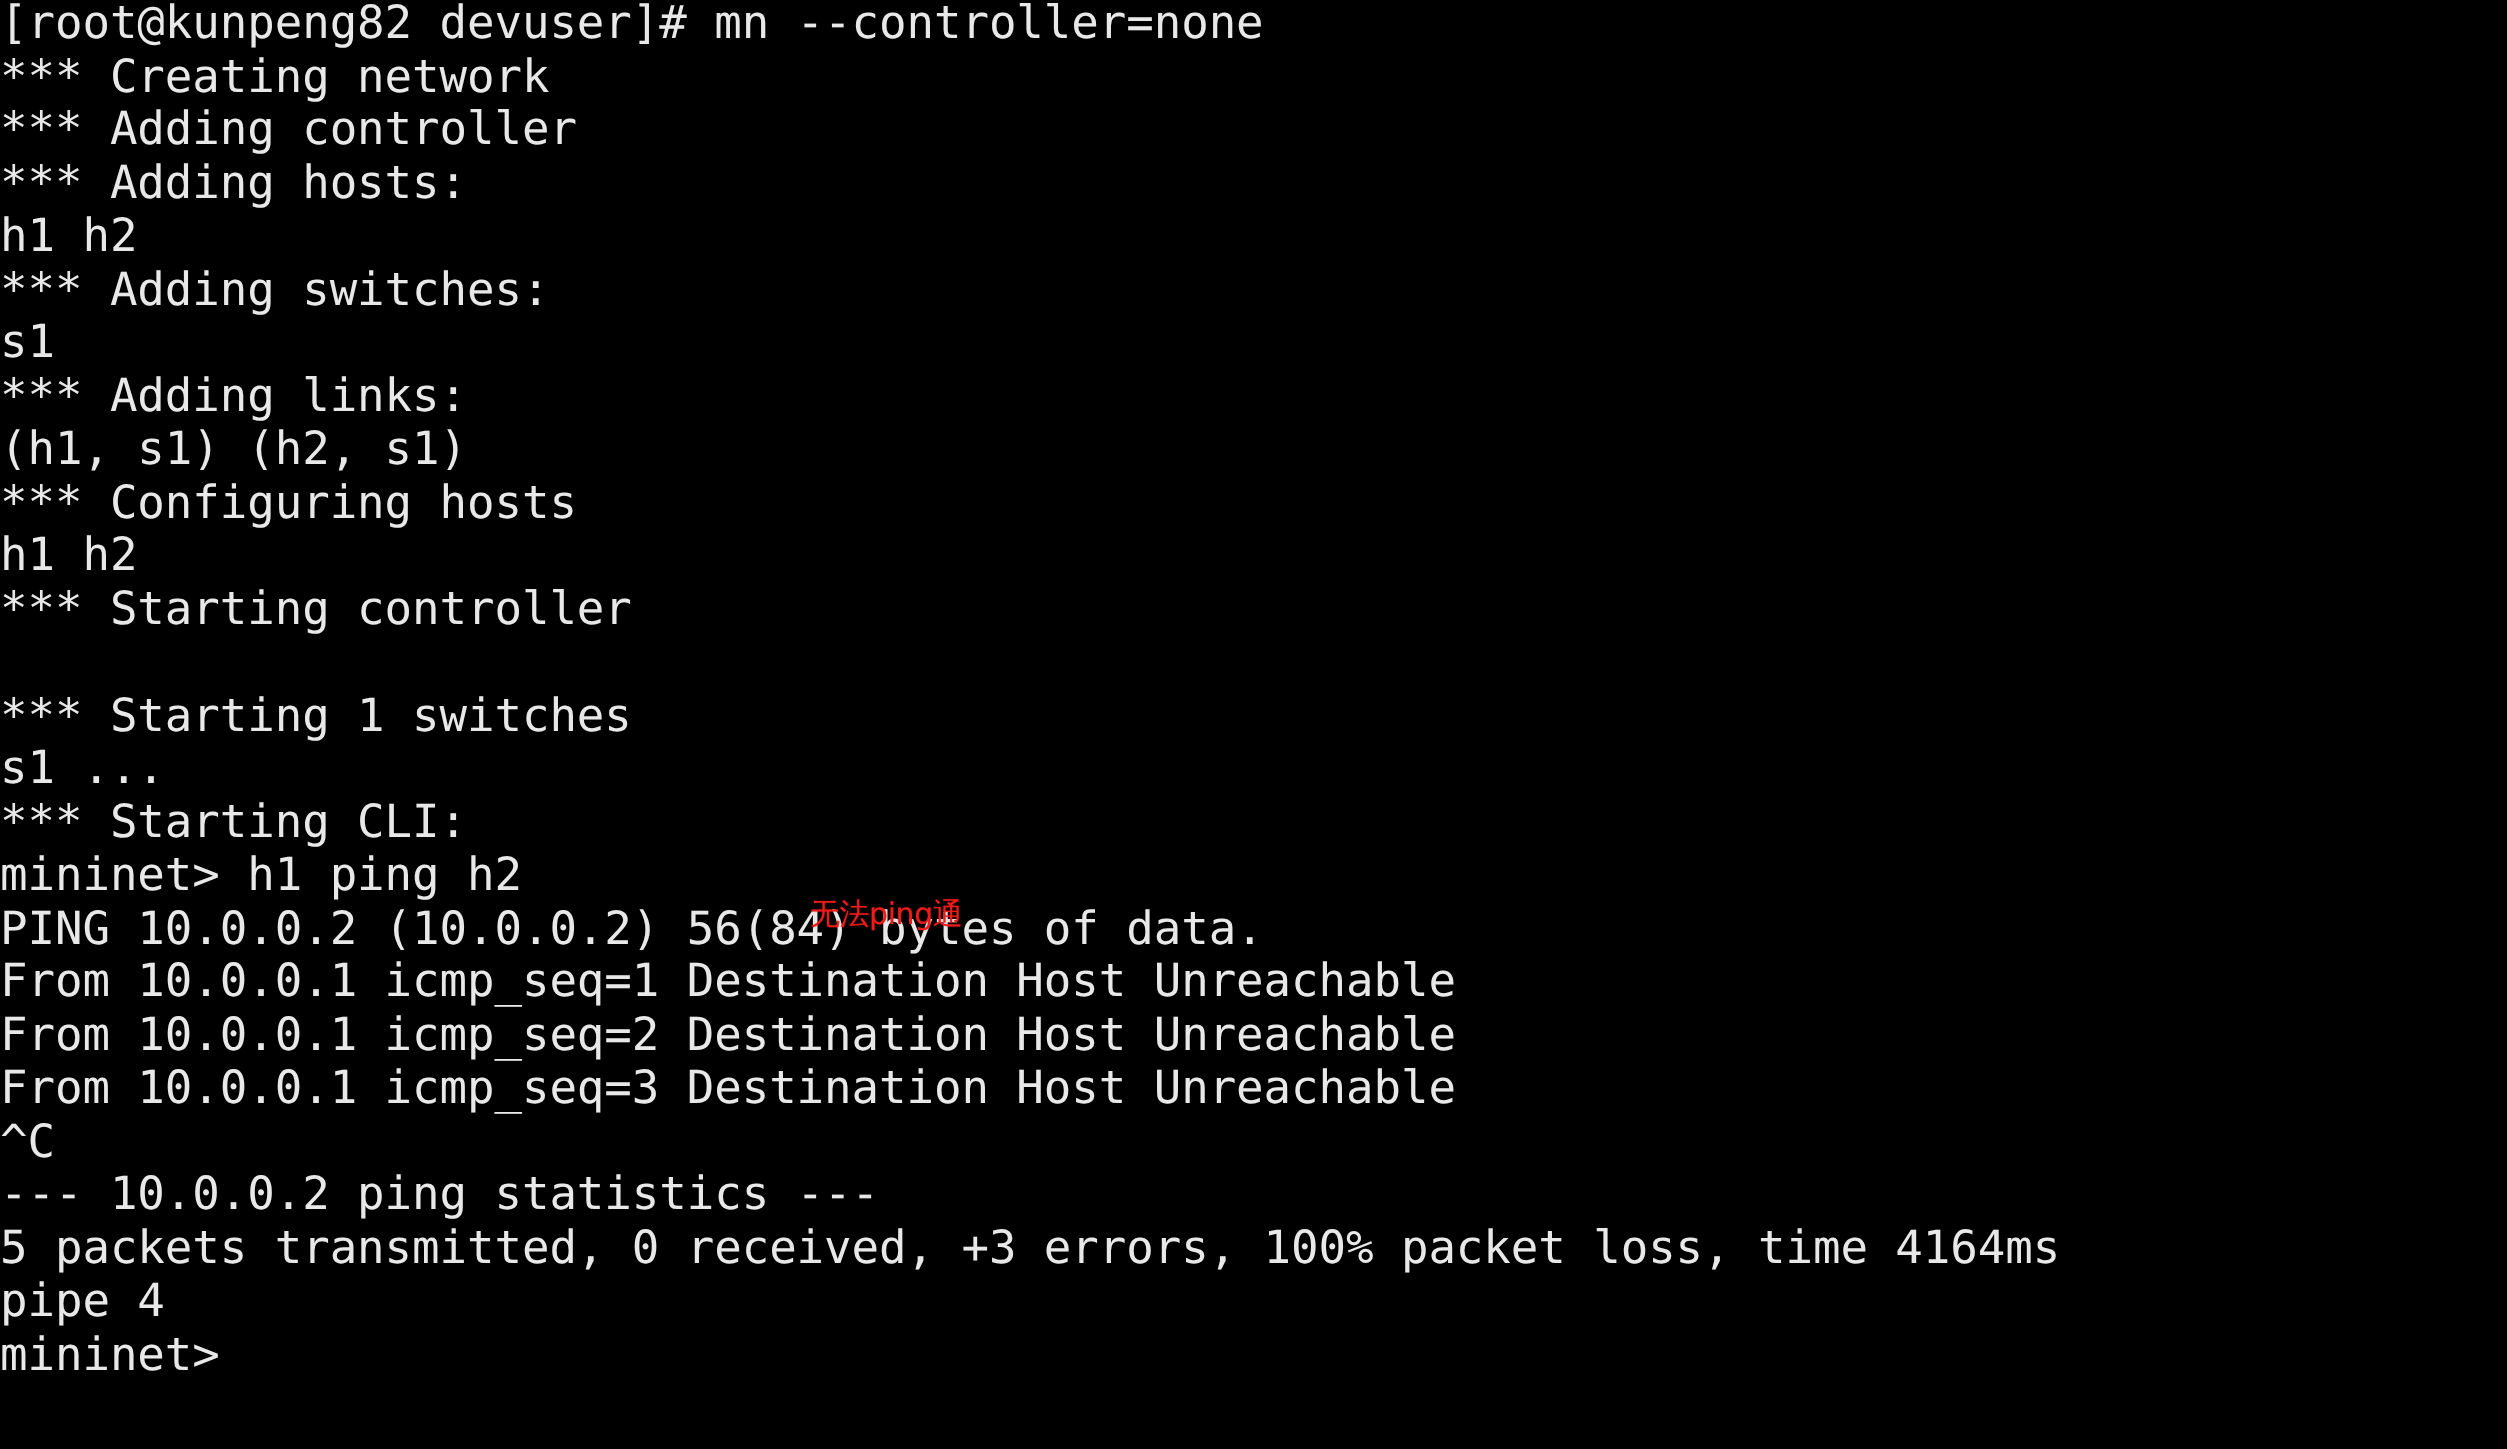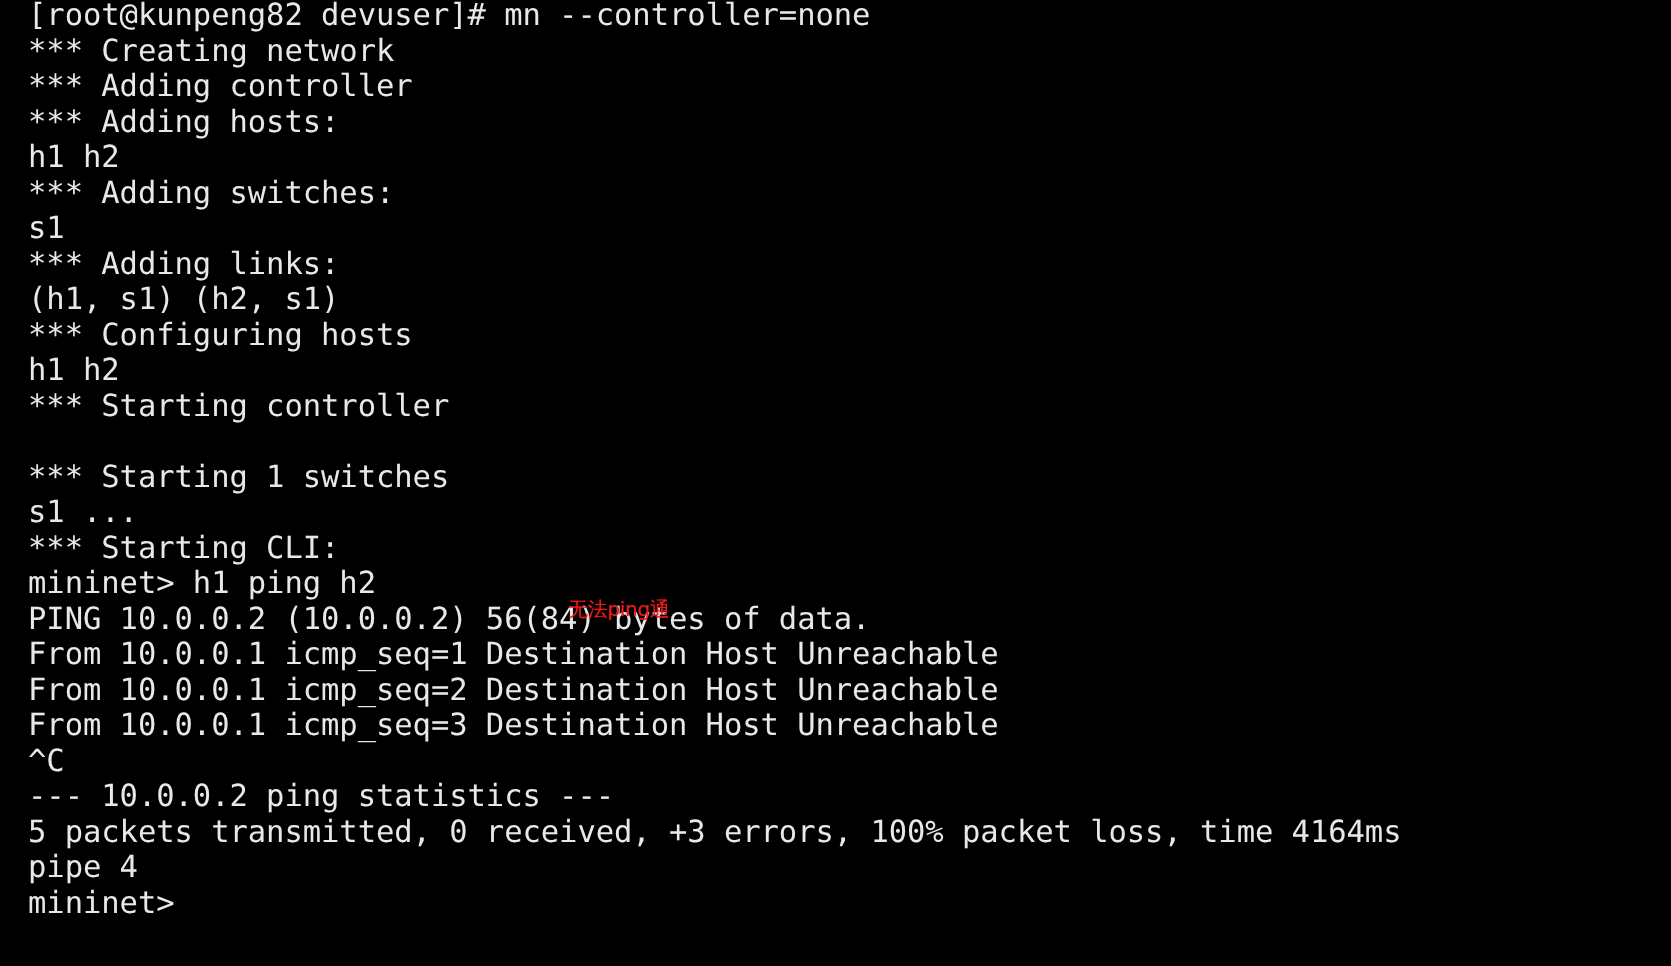--- a/index.html
+++ b/index.html
@@ -13,21 +13,20 @@
     overflow: hidden;
     font-family: "DejaVu Sans Mono", monospace;
   }
   #terminal {
     position: relative;
     width: 1484px;
     height: 966px;
     background: #000000;
     padding: 0;
     box-sizing: border-box;
-    margin-left: 28px;
   }
   #console-output {
     position: absolute;
     left: 0px;
     top: -2px;
     width: 1671px;
     margin: 0;
     padding: 0;
     font-family: "DejaVu Sans Mono", monospace;
     font-size: 30.5px;

